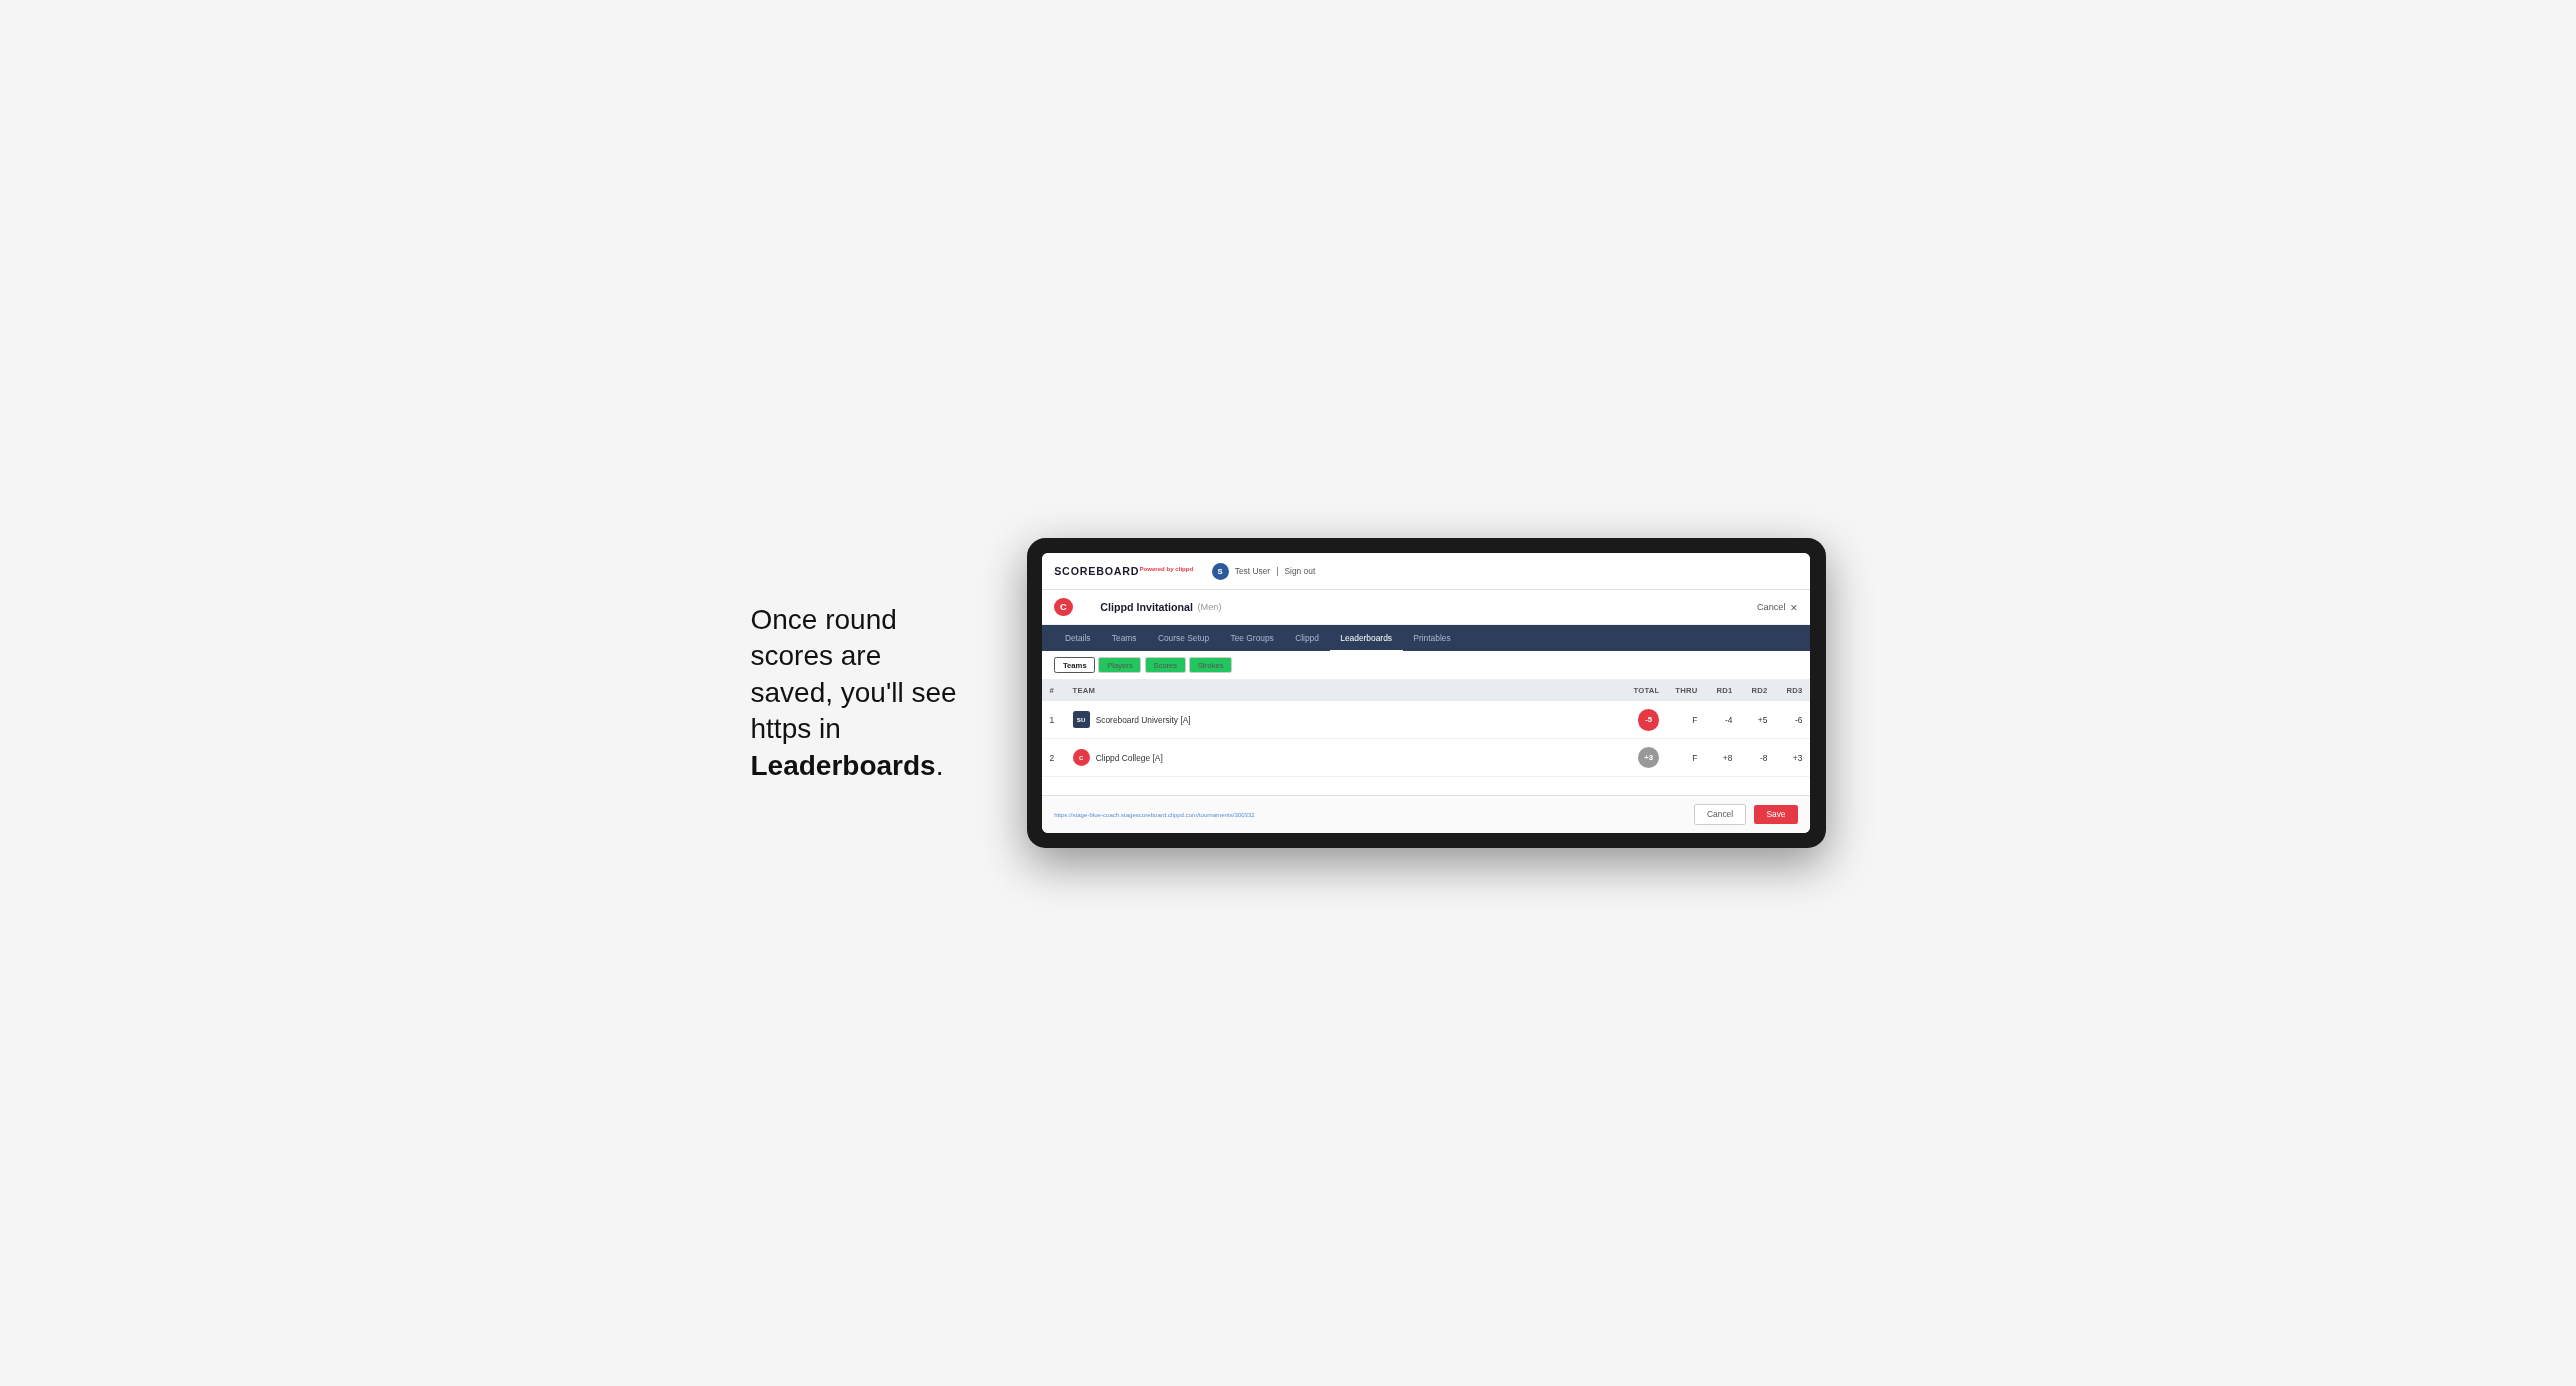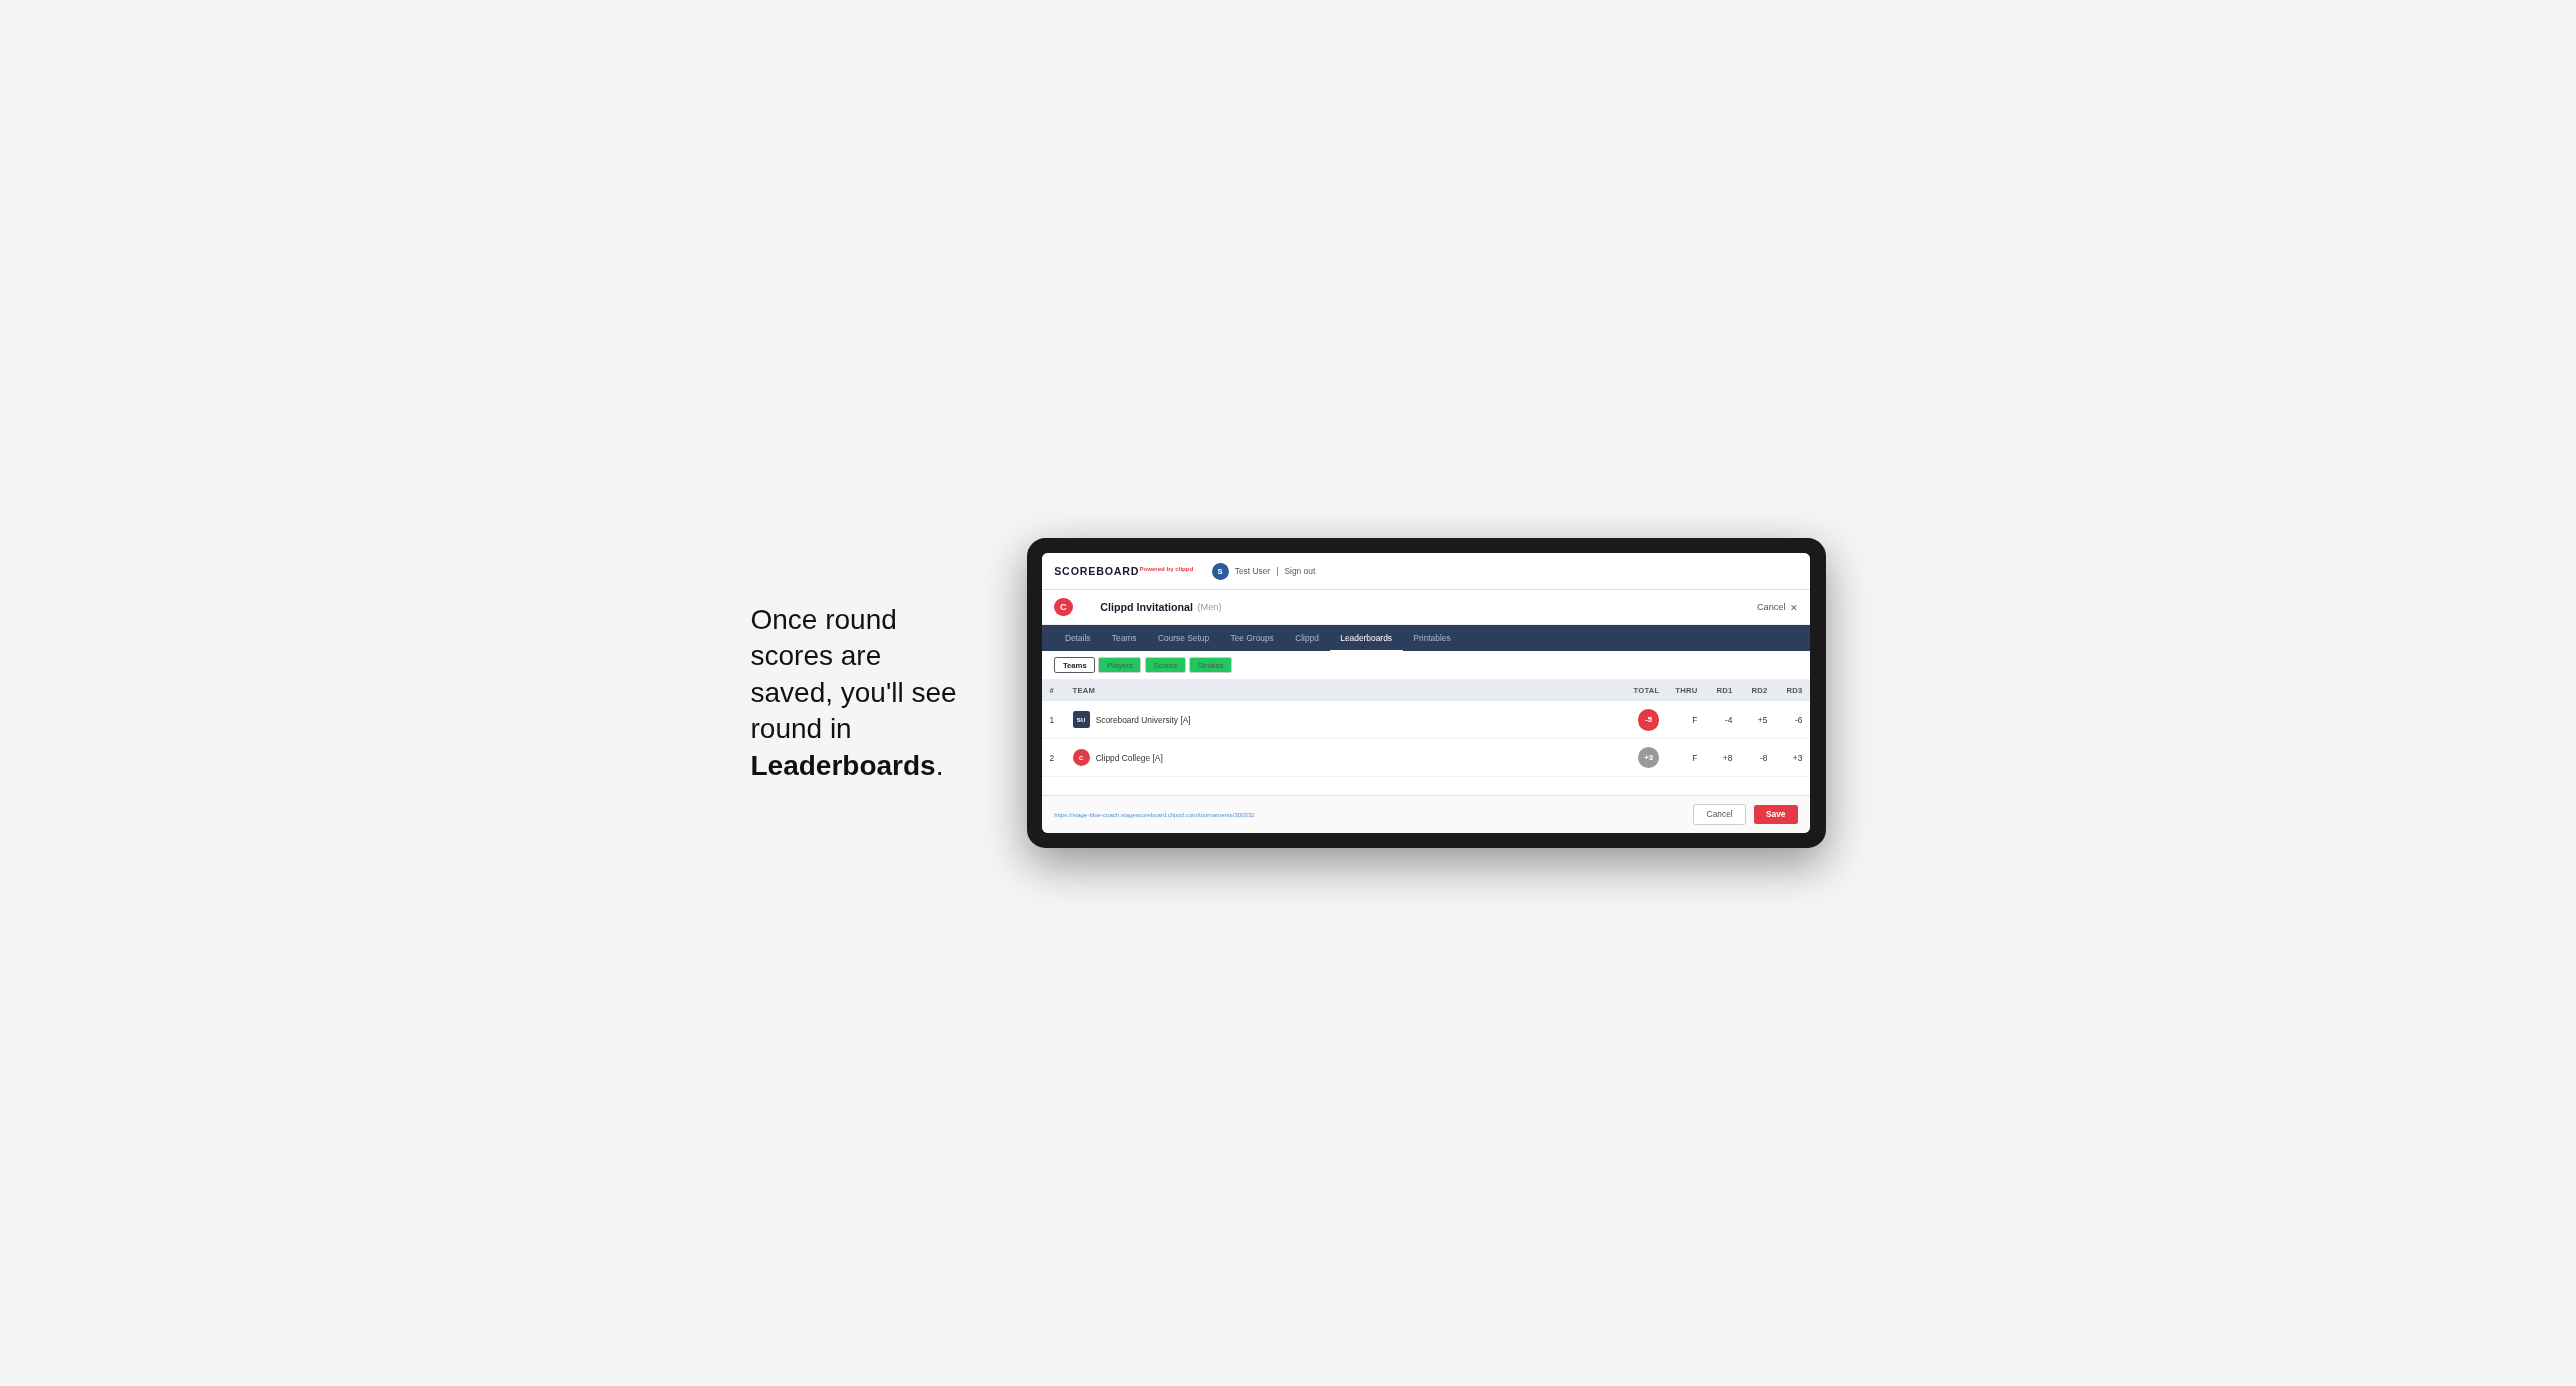--- a/index.html
+++ b/index.html
@@ -327,39 +327,39 @@
     }
 
     .btn-save {
       padding: 4.6px 12.3px;
       font-size: 8.4px;
       background: #e63946;
       border: none;
       border-radius: 2.3px;
       cursor: pointer;
       color: #fff;
-      font-weight: 700;
+      font-weight: 400;
     }
 
     .rank-cell {
       color: #888;
       font-size: 8.4px;
       width: 23px;
     }
   </style>
 </head>
 <body>
 
 <div class="page-wrapper">
 
   <div class="left-text">
     <span>Once round</span><br>
     <span>scores are</span><br>
     <span>saved, you'll see</span><br>
-    <span>round in</span><br>
+    <span>https in</span><br>
     <strong>Leaderboards</strong><span>.</span>
   </div>
 
   <div class="tablet">
     <div class="tablet-inner">
 
       <div class="top-nav">
         <div class="logo-area">
           <span class="logo-text">SCOREBOARD</span>
           <span class="logo-powered">

